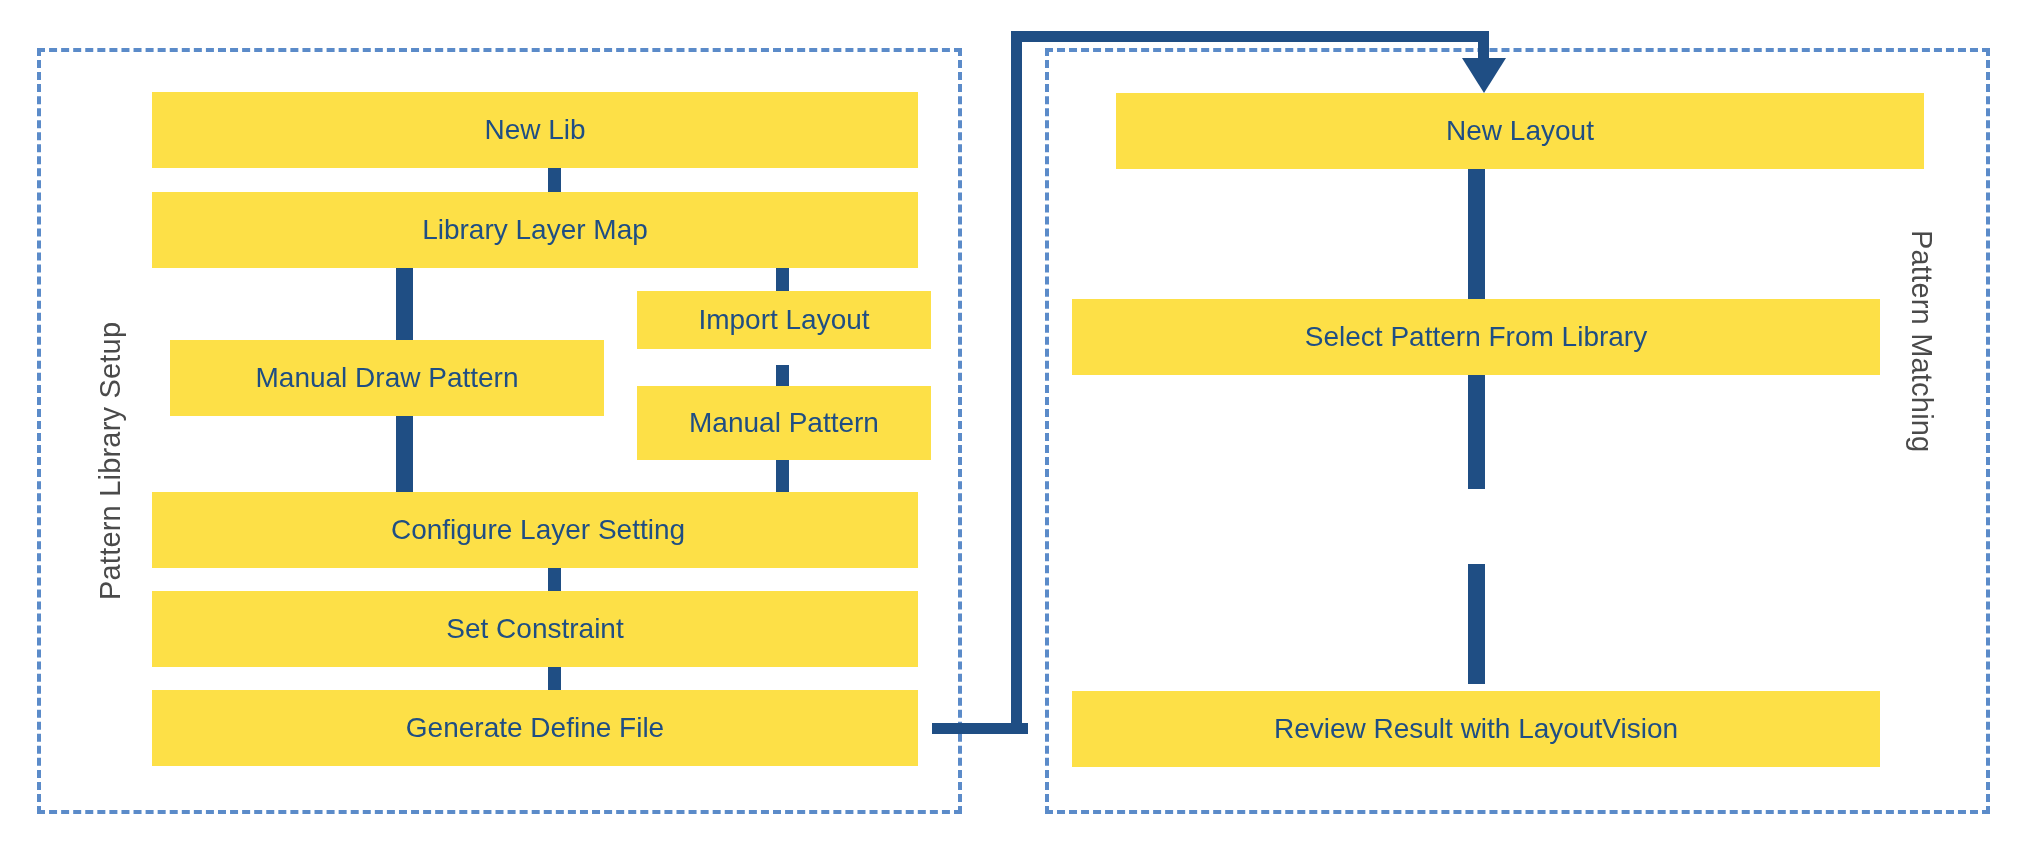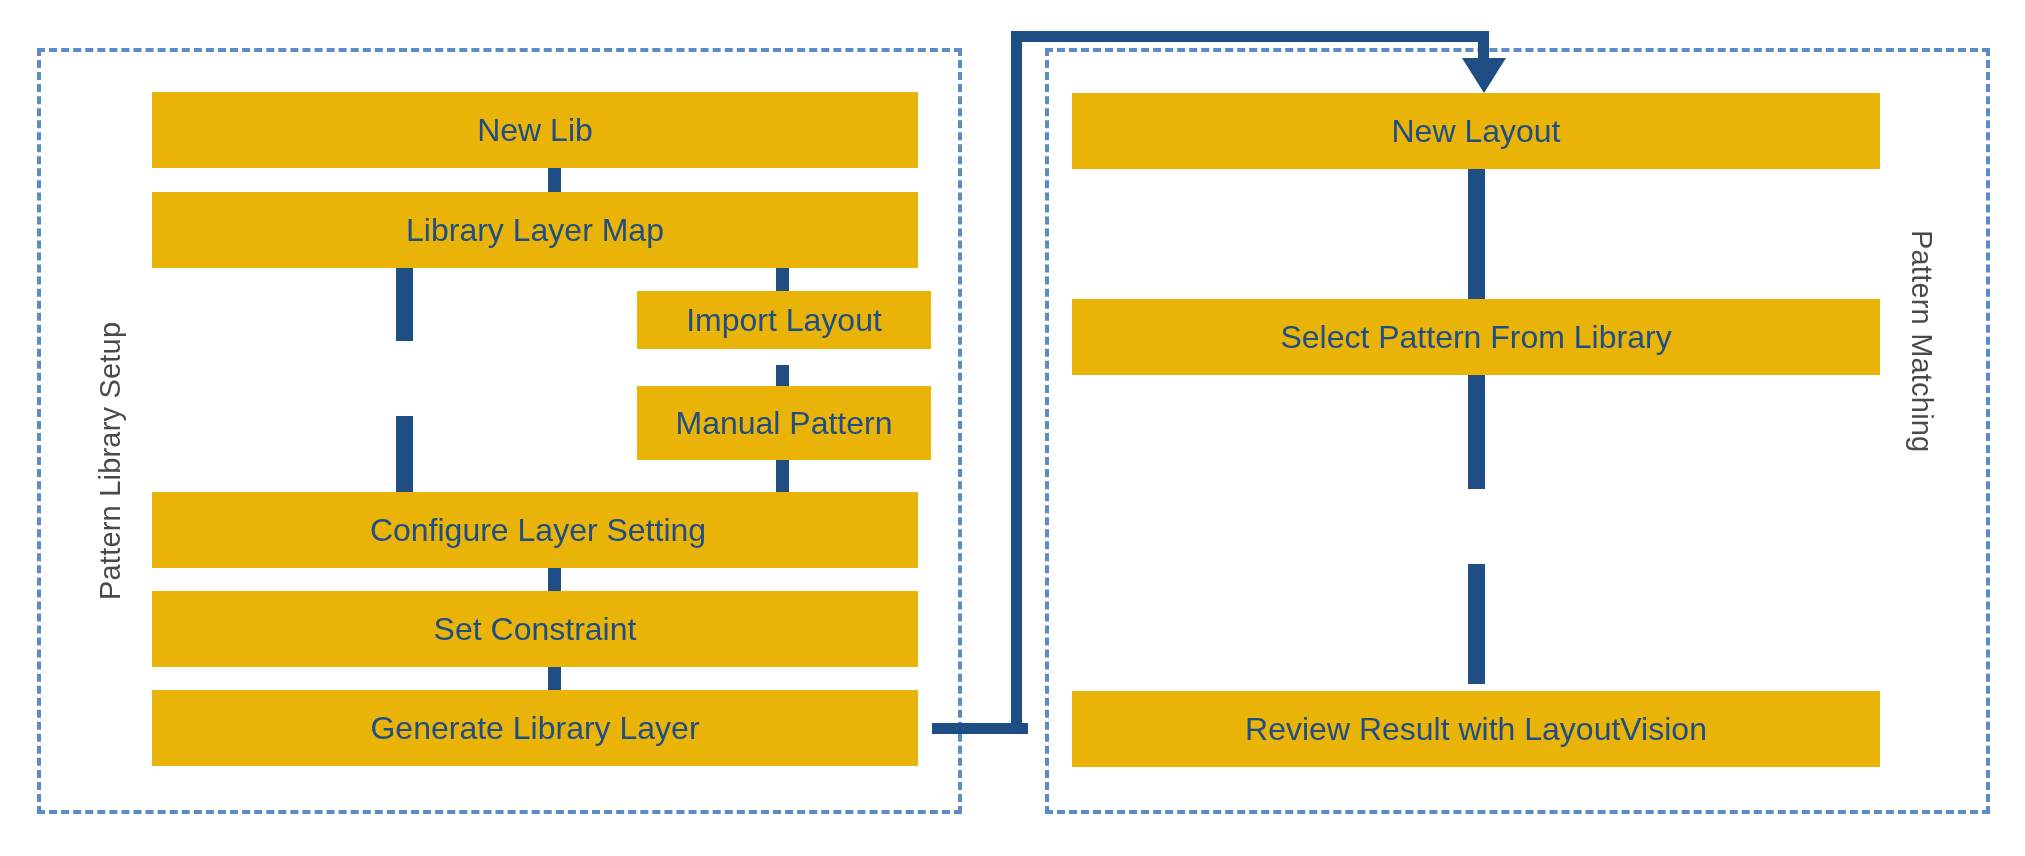--- a/index.html
+++ b/index.html
@@ -42,44 +42,44 @@
   }
   #label-right {
     left: 0; top: 0;
     transform-origin: left top;
     transform: translate(1936px, 230px) rotate(90deg);
   }
 
   
   .node {
     position: absolute;
-    background: #eab308;
+    background: #fde047;
     color: #1F4E84;
-    font-size: 32px;
+    font-size: 28px;
     display: flex;
     align-items: center;
     justify-content: center;
     text-align: center;
     box-sizing: border-box;
     padding: 0 8px;
     line-height: 1.15;
   }
 
   
   #node-new-lib          { left: 152px; top: 92px;  width: 766px; height: 76px; }
   #node-define-layer-map { left: 152px; top: 192px; width: 766px; height: 76px; }
   #node-manual-draw      { left: 170px; top: 340px; width: 434px; height: 76px; }
   #node-import-layout    { left: 637px; top: 291px; width: 294px; height: 58px; }
   #node-capture-pattern  { left: 637px; top: 386px; width: 294px; height: 74px; }
   #node-configure-layer  { left: 152px; top: 492px; width: 766px; height: 76px; padding-left: 14px; }
   #node-set-constraint   { left: 152px; top: 591px; width: 766px; height: 76px; }
   #node-generate-lib     { left: 152px; top: 690px; width: 766px; height: 76px; }
 
   
-  #node-new-layout       { left: 1072px; top: 93px;  width: 808px; height: 76px; }
+  #node-new-layout       { left: 1116px; top: 93px;  width: 808px; height: 76px; }
   #node-select-pattern   { left: 1072px; top: 299px; width: 808px; height: 76px; }
   #node-run-match        { left: 1072px; top: 488px; width: 808px; height: 76px; }
   #node-review-result    { left: 1072px; top: 683px; width: 808px; height: 76px; margin-top: 8px; }
 
   
   .conn {
     position: absolute;
     background: #1F4E84;
   }
   
@@ -122,39 +122,40 @@
 
   <div class="node" id="node-new-lib">New Lib</div>
 
   <div class="conn" id="conn-newlib-define"></div>
 
   <div class="node" id="node-define-layer-map">Library Layer Map</div>
 
   <div class="conn" id="conn-define-manual"></div>
   <div class="conn" id="conn-define-import"></div>
 
+  <div class="node" id="node-manual-draw">Manual Draw Pattern</div>
 
   <div class="node" id="node-import-layout">Import Layout</div>
 
   <div class="conn" id="conn-import-capture"></div>
 
   <div class="node" id="node-capture-pattern">Manual Pattern</div>
 
   <div class="conn" id="conn-capture-configure"></div>
   <div class="conn" id="conn-manual-configure"></div>
 
   <div class="node" id="node-configure-layer">Configure Layer Setting</div>
 
   <div class="conn" id="conn-configure-set"></div>
 
   <div class="node" id="node-set-constraint">Set Constraint</div>
 
   <div class="conn" id="conn-set-generate"></div>
 
-  <div class="node" id="node-generate-lib">Generate Library Layer</div>
+  <div class="node" id="node-generate-lib">Generate Define File</div>
 
   <div class="group" id="group-right"></div>
   <div class="group-label" id="label-right">Pattern Matching</div>
 
   <div class="node" id="node-new-layout">New Layout</div>
 
   <div class="conn" id="conn-layout-select"></div>
 
   <div class="node" id="node-select-pattern">Select Pattern From Library</div>
 

